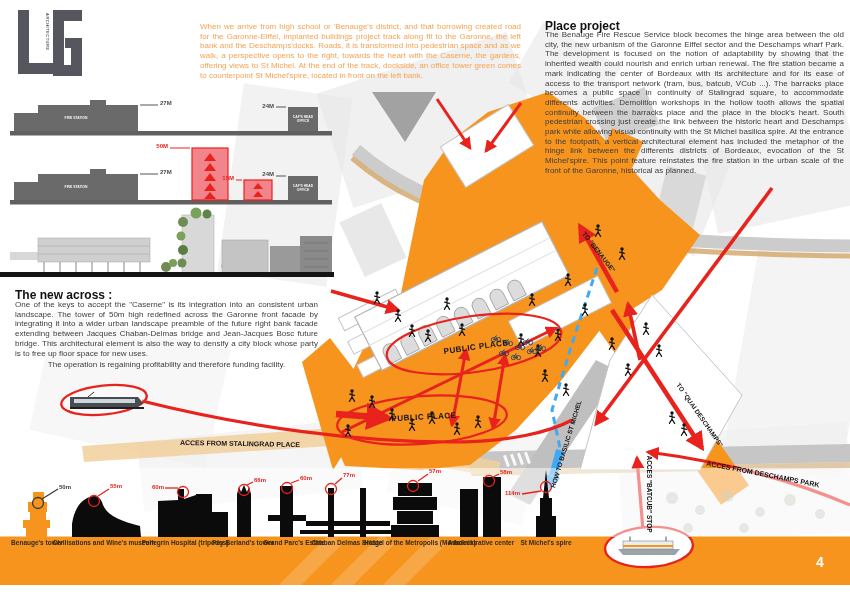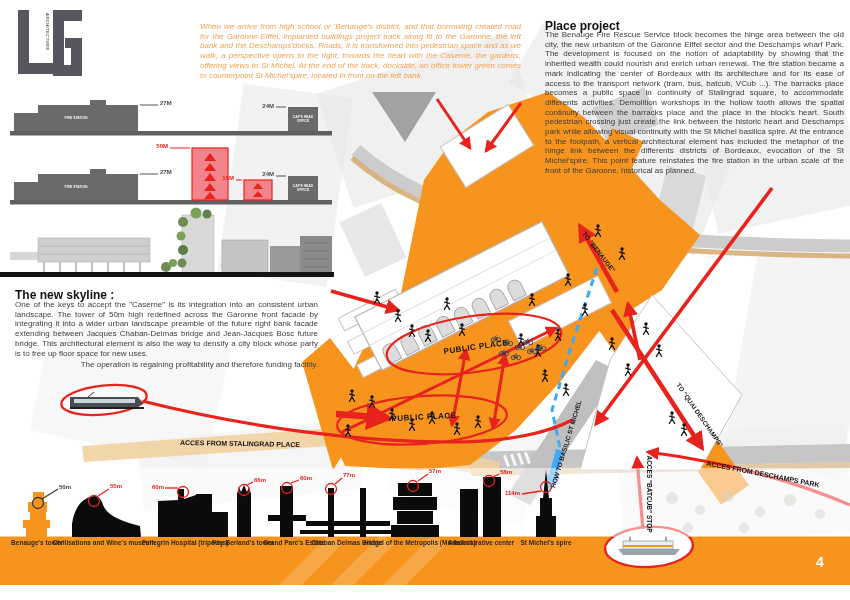--- a/index.html
+++ b/index.html
@@ -4,21 +4,21 @@
 <style>
   html,body{margin:0;padding:0;background:#fff;}
   #poster{position:relative;width:850px;height:600px;background:#fff;overflow:hidden;
           font-family:"Liberation Sans",sans-serif;}
   .aer{position:absolute;z-index:0;}
   #gfx{position:absolute;left:0;top:0;z-index:4;pointer-events:none;}
   .band{position:absolute;left:0;top:536px;width:850px;height:49px;background:#F7941E;z-index:3;}
   .band-stripe{position:absolute;width:16px;height:78px;background:rgba(255,255,255,.18);
                transform:rotate(45deg);z-index:3;}
   .txt{position:absolute;color:#3d3d3d;font-size:8px;line-height:9.7px;text-align:justify;z-index:6;}
-  .txt-orange{color:#F7A24F;font-style:italic;}
+  .txt-orange{color:#F7A24F;}
   .blk-title{position:absolute;color:#111;font-size:12px;font-weight:bold;z-index:6;}
   .map-lbl{position:absolute;font-weight:bold;color:#141414;white-space:nowrap;z-index:6;}
   .sk-lbl{position:absolute;top:539px;font-size:6.5px;font-weight:bold;color:#33291c;
           transform:translateX(-50%);white-space:nowrap;z-index:6;}
   .ht{position:absolute;font-size:6px;font-weight:bold;color:#E8221C;white-space:nowrap;z-index:6;}
   .ht-dark{color:#3a3a3a;}
   .dim{position:absolute;font-size:6px;font-weight:bold;color:#4a4a4a;white-space:nowrap;z-index:6;}
   .bld{position:absolute;font-weight:bold;color:#f2f2f2;text-align:center;z-index:6;
        font-size:8px;transform:translate(-50%,-50%) scale(.42);white-space:nowrap;line-height:9px;}
   .bld2{white-space:normal;width:70px;}
@@ -345,23 +345,23 @@
     </g>
   </svg>
 
   <div class="logo-vert">ARCHITECTURE</div>
 
   <div class="txt txt-orange" style="left:200px;top:22px;width:321px;">When we arrive from high school or 'Benauge's district, and that borrowing created road for the Garonne-Eiffel, implanted buildings project track along fit to the Garonne, the left bank and the Deschamps'docks. Roads, it is transformed into pedestrian space and as we walk, a perspective opens to the right, towards the heart with the Caserne, the gardens, offering views to St Michel. At the end of the track, dockside, an office tower green comes to counterpoint St Michel'spire, located in front on the left bank.</div>
 
   <div class="blk-title" style="left:545px;top:19px;">Place project</div>
   <div class="txt" style="left:545px;top:30px;width:299px;">The Benauge Fire Rescue Service block becomes the hinge area between the old city, the new urbanism of the Garonne Eiffel sector and the Deschamps wharf Park. The development is focused on the notion of adaptability by showing that the inherited wealth could nourish and enrich urban renewal. The fire station became a mark indicating the center of Bordeaux with its architecture and for its ease of access to the transport network (tram, bus, batcub, VCub ...). The barracks place becomes a public space in continuity of Stalingrad square, to accommodate differents activities. Demolition workshops in the hollow tooth allows the spatial continuity between the barracks place and the place in the block's heart. South pedestrian crossing just create the link between the historic heart and Deschamps park while allowing visual continuity with the St Michel basilica spire. At the entrance to the footpath, a vertical architectural element has included the metaphor of the hinge link between the differents districts of Bordeaux, evocation of the St Michel'spire. This point feature reinstates the fire station in the urban scale of the front of the Garonne, historical as planned.</div>
 
-  <div class="blk-title" style="left:15px;top:288px;">The new skyline :</div>
+  <div class="blk-title" style="left:15px;top:288px;">The new across :</div>
   <div class="txt" style="left:15px;top:300px;width:303px;">One of the keys to accept the "Caserne" is its integration into an consistent urban landscape. The tower of 50m high redefined across the Garonne front facade by integrating it into a wider urban landscape preamble of the future right bank facade extending between Jacques Chaban-Delmas bridge and Jean-Jacques Bosc future bridge. This architectural element is also the way to densify a city block whose party is to free up floor space for new uses.</div>
-  <div class="txt" style="left:15px;top:360px;width:303px;text-align:right;">The operation is regaining profitability and therefore funding facility.</div>
+  <div class="txt" style="left:15px;top:360px;width:303px;text-align:center;">The operation is regaining profitability and therefore funding facility.</div>
 
   <div class="bld" style="left:76px;top:118px;">FIRE STATION</div>
   <div class="bld" style="left:76px;top:187px;">FIRE STATION</div>
   <div class="bld bld2" style="left:303px;top:119px;">CAF'S HEAD OFFICE</div>
   <div class="bld bld2" style="left:303px;top:188px;">CAF'S HEAD OFFICE</div>
   <div class="dim" style="left:160px;top:100px;">27M</div>
   <div class="dim" style="left:252px;top:103px;width:22px;text-align:right;">24M</div>
   <div class="dim" style="left:160px;top:169px;">27M</div>
   <div class="dim" style="left:148px;top:143px;width:20px;text-align:right;color:#E8221C;">50M</div>
   <div class="dim" style="left:214px;top:175px;width:20px;text-align:right;color:#E8221C;">15M</div>

